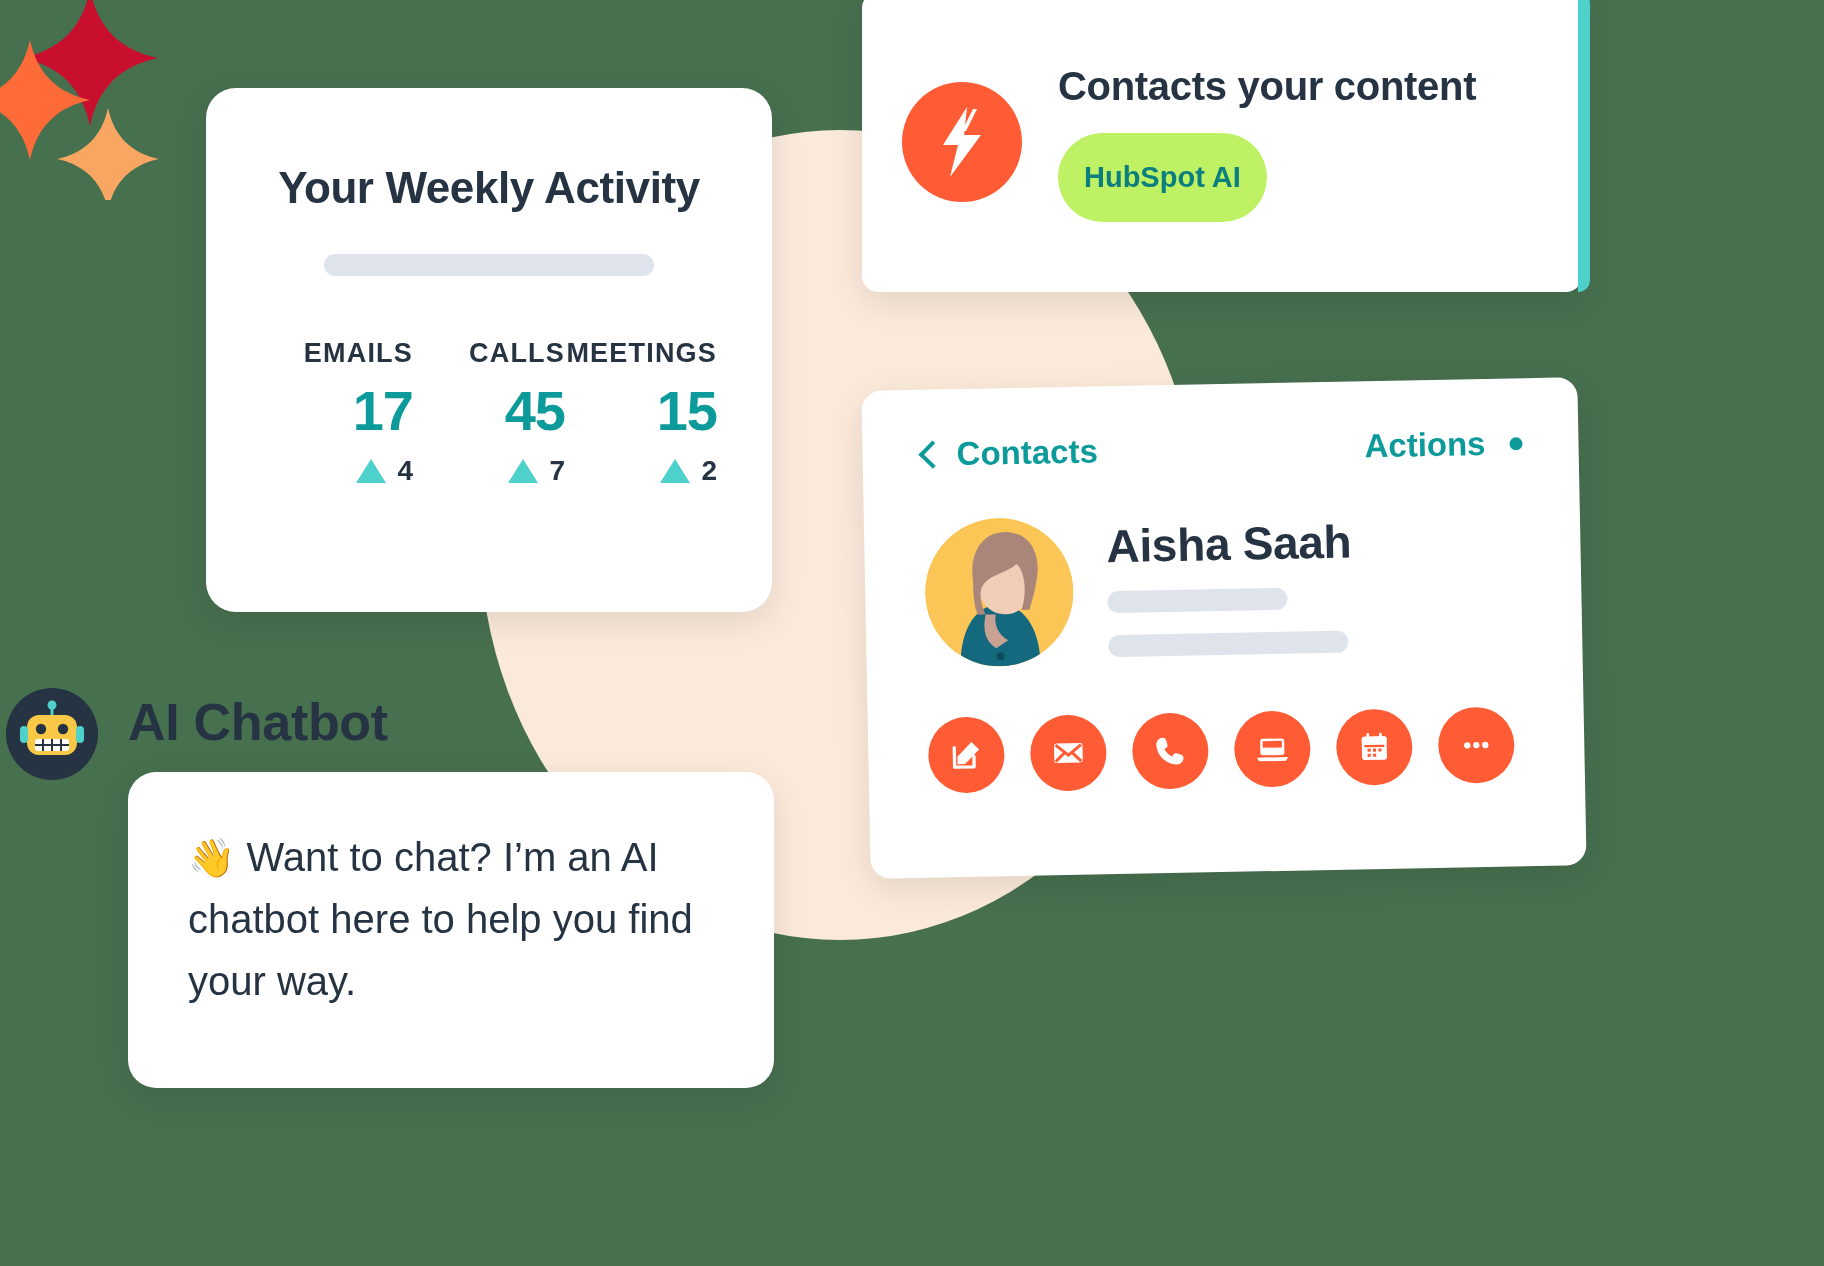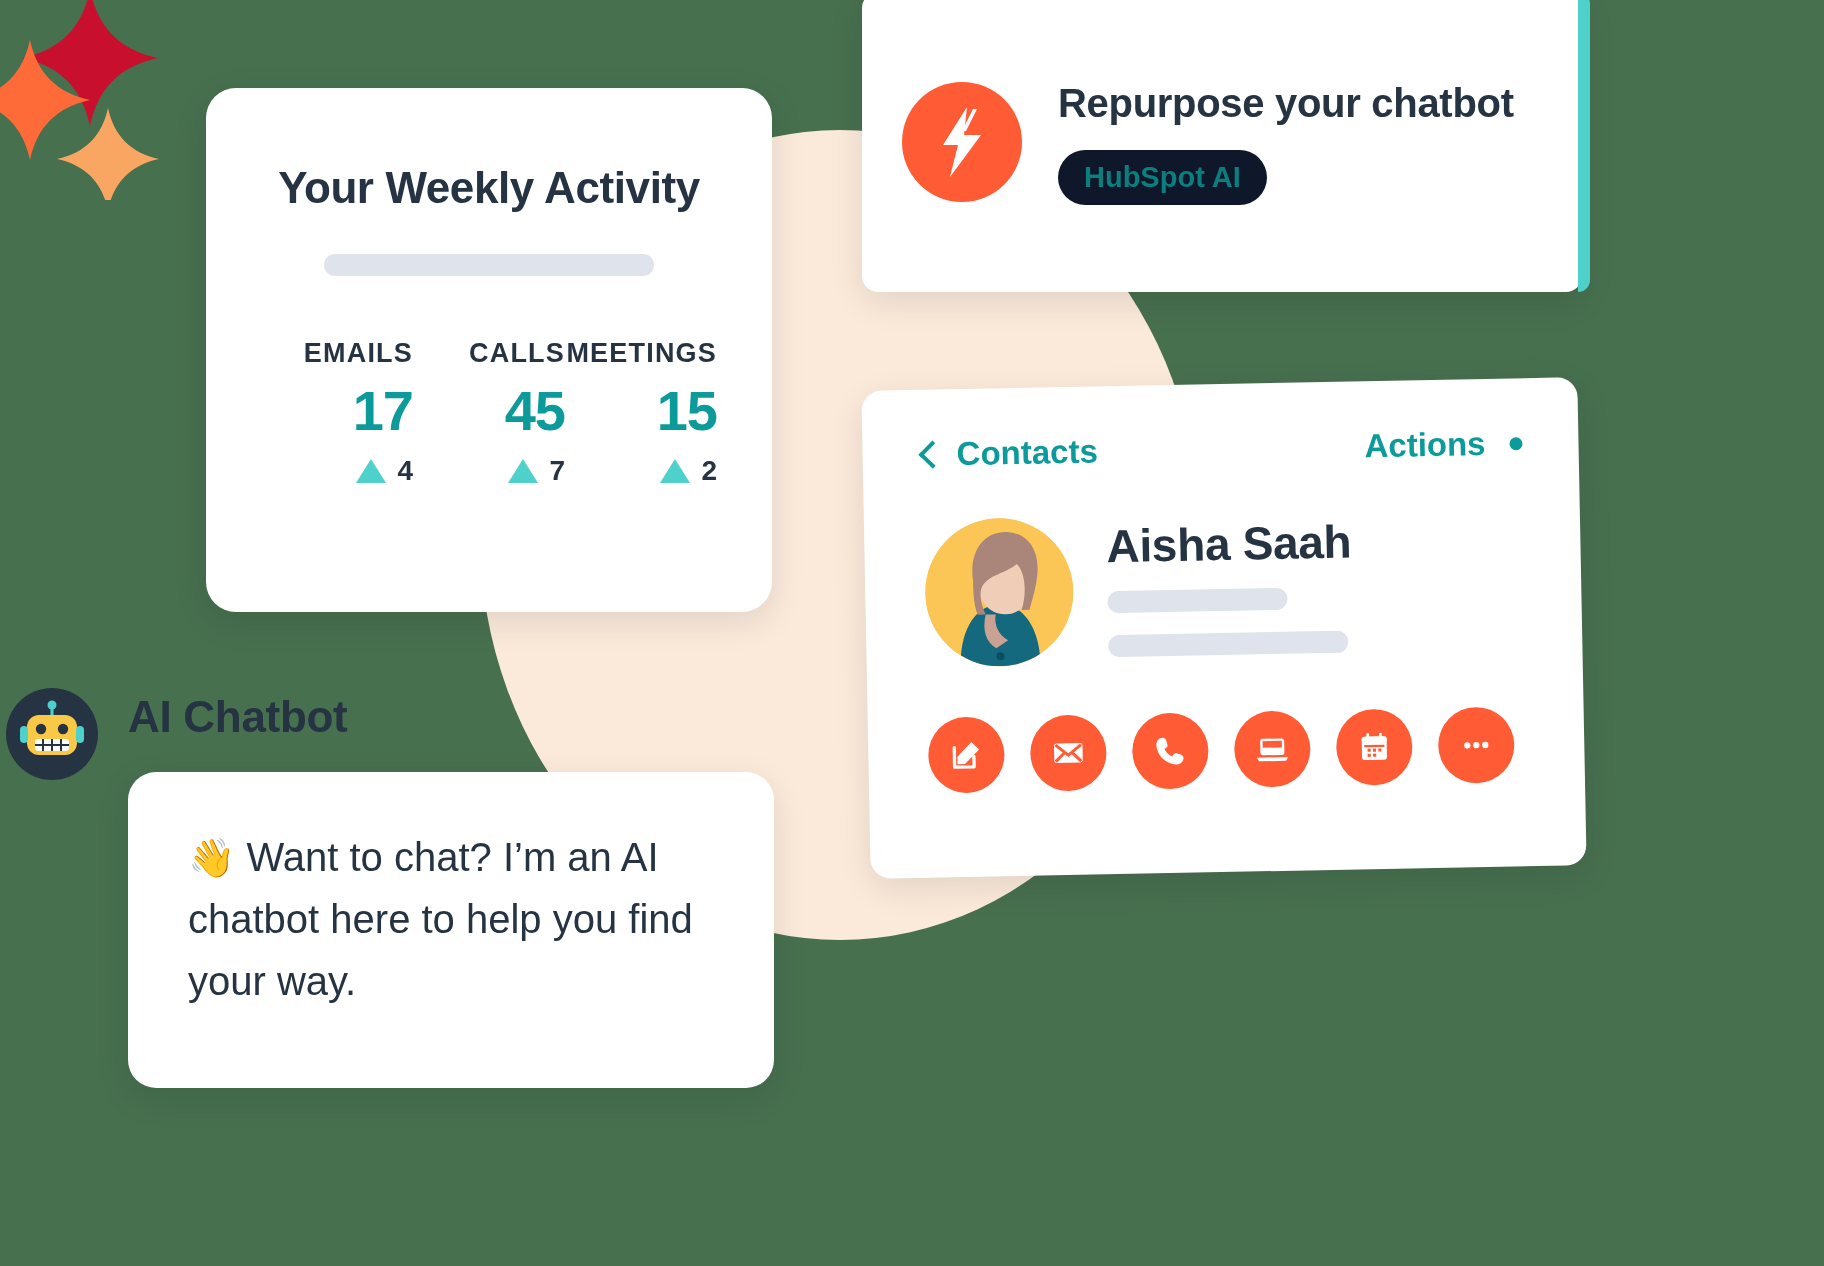--- a/index.html
+++ b/index.html
@@ -87,23 +87,23 @@
     background:#ff5c35;flex:0 0 120px;
     display:flex;align-items:center;justify-content:center;
   }
   #remix-card .rtext{margin-left:36px;}
   #remix-card .headline{
     font-size:40px;font-weight:700;color:#253342;line-height:1.22;
     letter-spacing:-.3px;
   }
   .pill{
     display:inline-block;margin-top:22px;
-    background:#0f172a;color:#0b7e7e;
+    background:#bef264;color:#0b7e7e;
     font-size:29px;font-weight:700;
-    padding:11px 26px;border-radius:999px;
+    padding:28px 26px;border-radius:999px;
   }
 
   
   #contacts-card{
     left:866px;top:384px;width:716px;height:488px;
     transform:rotate(-1.1deg);
     border-radius:20px;
     padding:46px 56px 0 60px;box-sizing:border-box;
   }
   .contacts-top{
@@ -138,21 +138,21 @@
   .abtn{
     width:76px;height:76px;border-radius:50%;
     background:#ff5c35;
     display:flex;align-items:center;justify-content:center;
     cursor:pointer;
   }
 
   
   #chatbot-label{
     position:absolute;left:128px;top:692px;
-    font-size:44px;font-weight:700;color:#253342;z-index:5;
+    font-size:52px;font-weight:700;color:#253342;z-index:5;
     letter-spacing:-.3px;
   }
   #robot-avatar{
     position:absolute;left:6px;top:688px;width:92px;height:92px;z-index:6;
   }
   #chat-bubble{
     left:128px;top:772px;width:646px;height:316px;
     border-radius:28px;
     padding:54px 56px 0 60px;box-sizing:border-box;
     z-index:5;
@@ -213,21 +213,21 @@
   <div class="card" id="remix-card">
     <div class="accent-strip"></div>
     <div class="bolt-circle">
       <svg width="58" height="74" viewBox="0 0 58 74">
         <path d="M34 2 L10 40 L25 40 L17 72 L48 30 L31 30 Z" fill="#ffffff"></path>
         <path d="M44 4 L40 4 L29 26 L33 26 Z" fill="#ffffff"></path>
       </svg>
     </div>
     <div class="rtext">
       <div class="headline">
-        <div>Repurpose your chatbot</div>
+        <div>Contacts your content</div>
       </div>
       <span class="pill">HubSpot AI</span>
     </div>
   </div>
 
   <div class="card" id="contacts-card">
 
     <div class="contacts-top">
       <div class="back-link">
         <span class="chev"></span>

